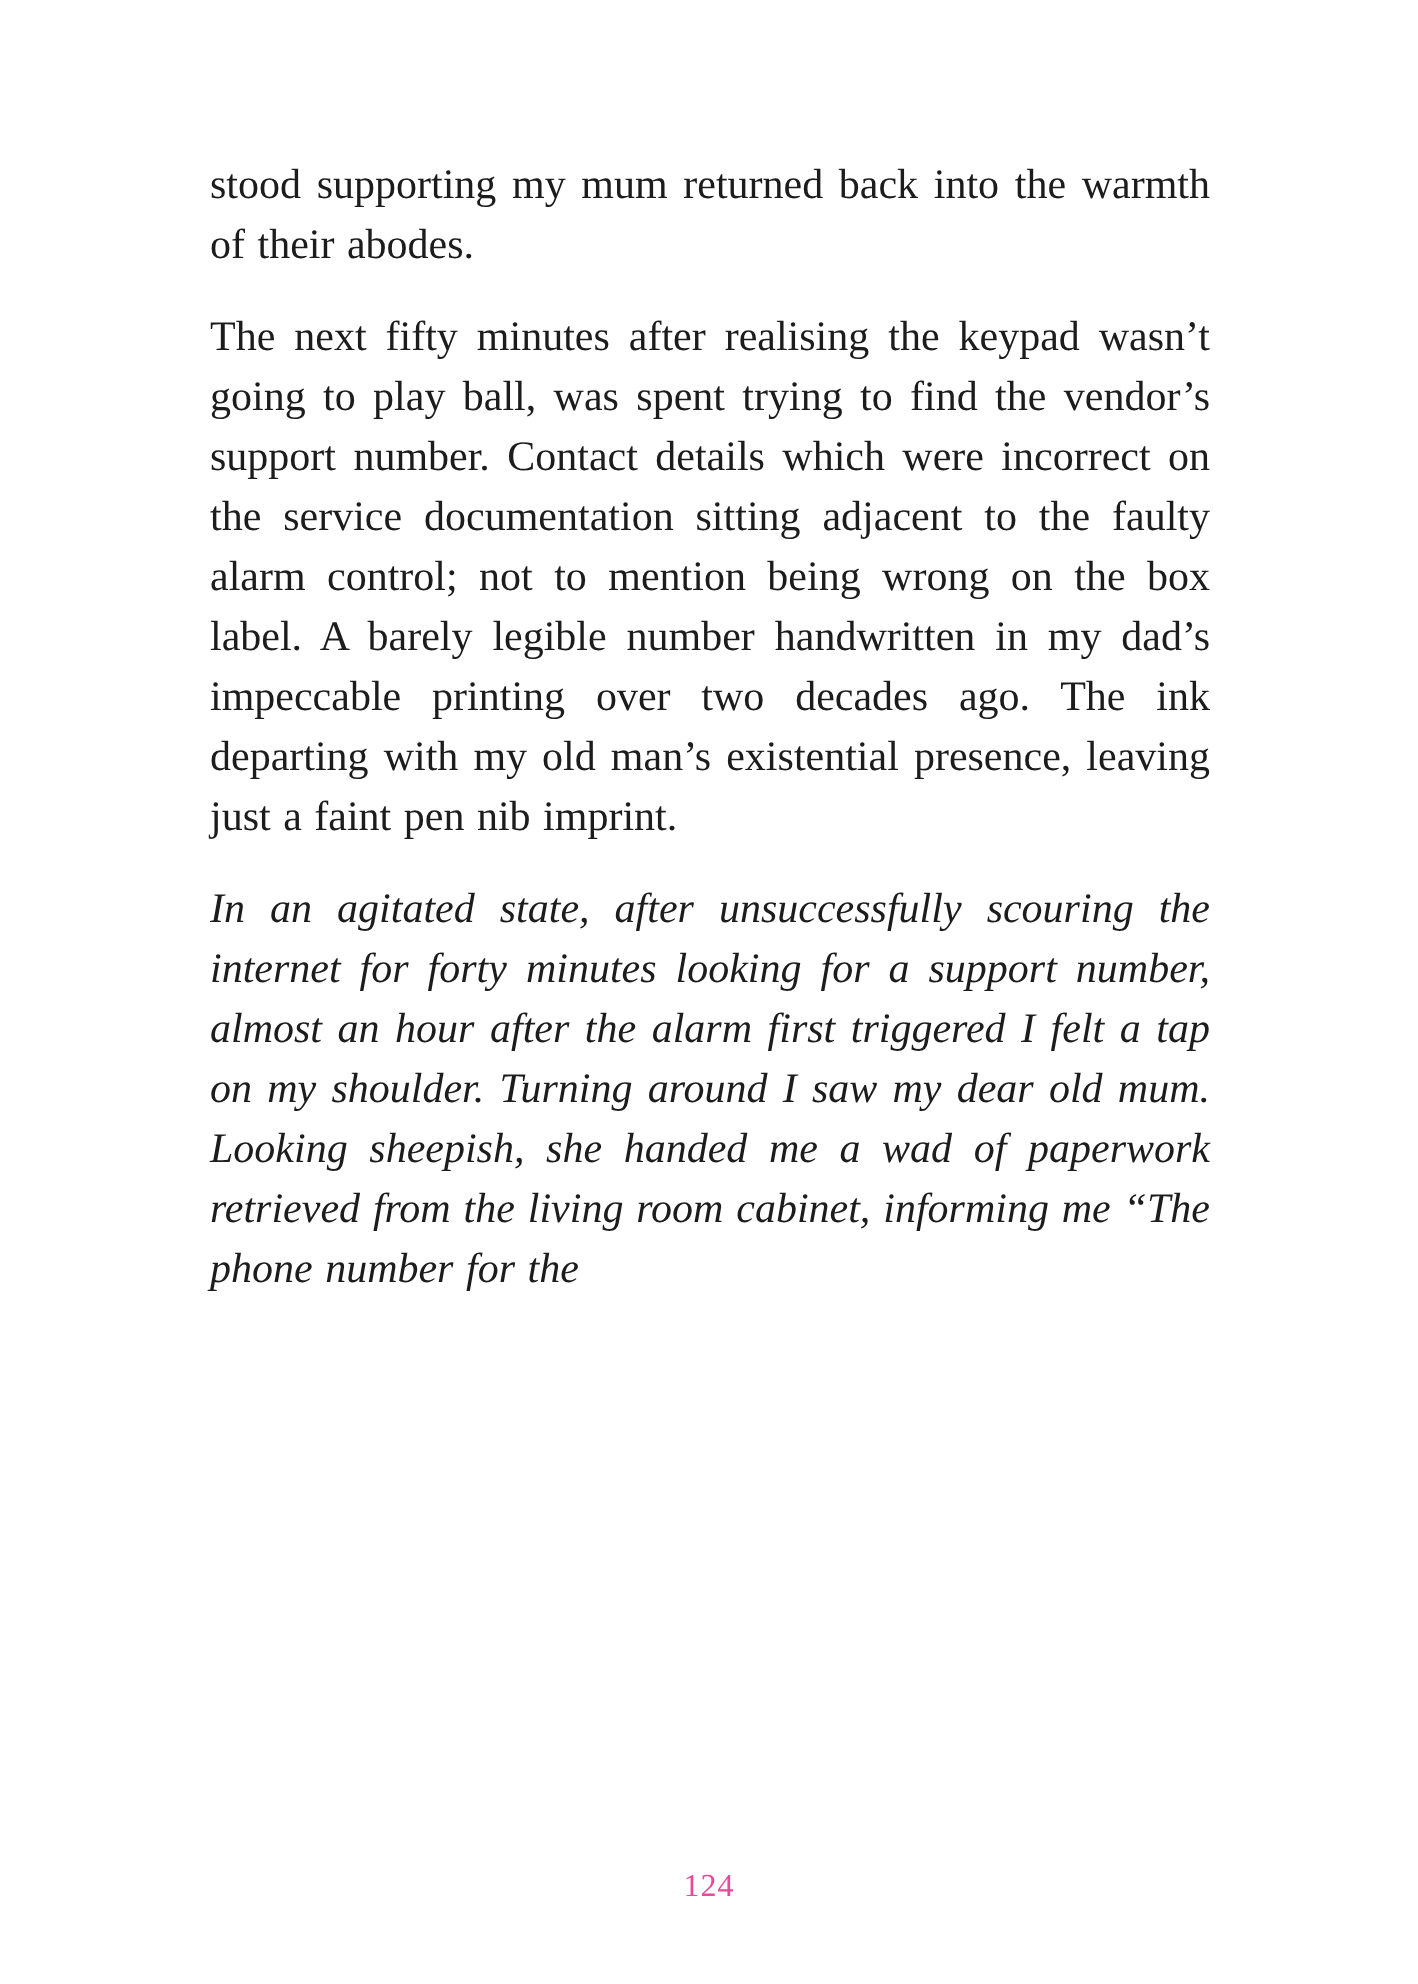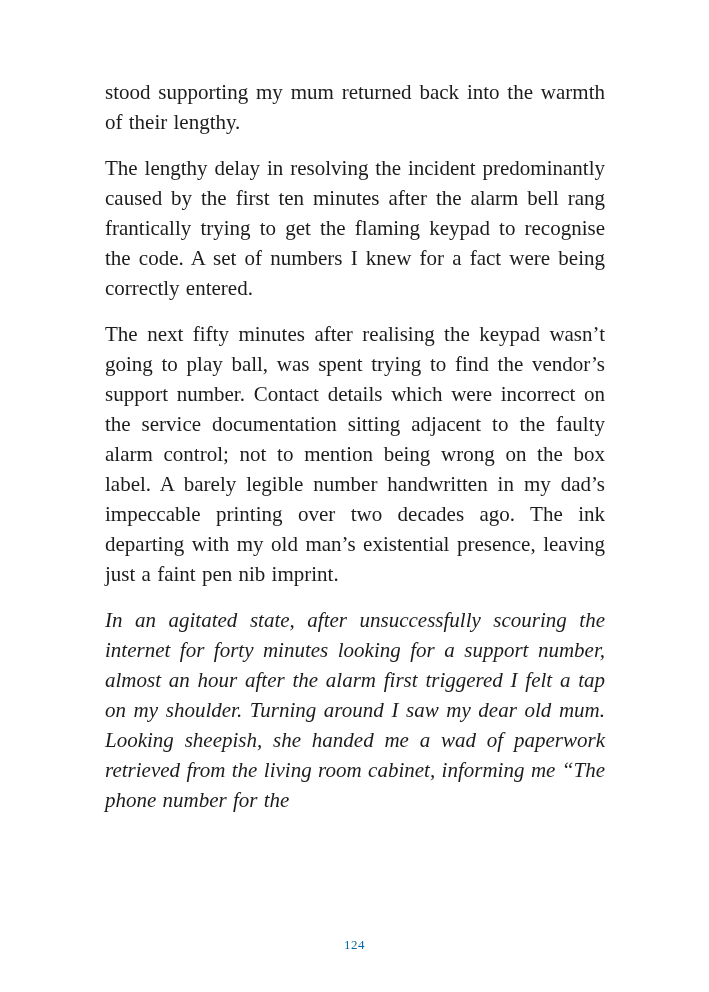--- a/index.html
+++ b/index.html
@@ -38,32 +38,31 @@
     font-style: italic;
   }
   .footer {
     position: absolute;
     left: 0;
     top: 935px;
     width: 100%;
     text-align: center;
   }
   .page-number {
-    font-size: 13px;
+    font-size: 16px;
     line-height: 16px;
-    color: #0369a1;
+    color: #ec4899;
     letter-spacing: 0.5px;
   }
 </style>
 </head>
 <body>
 
 <div class="page">
   <div class="content">
-    <p>stood supporting my mum returned back into the warmth of their lengthy.</p>
-    <p>The lengthy delay in resolving the incident predominantly caused by the first ten minutes after the alarm bell rang frantically trying to get the flaming keypad to recognise the code. A set of numbers I knew for a fact were being correctly entered.</p>
+    <p>stood supporting my mum returned back into the warmth of their abodes.</p>
     <p>The next fifty minutes after realising the keypad wasn’t going to play ball, was spent trying to find the vendor’s support number. Contact details which were incorrect on the service documentation sitting adjacent to the faulty alarm control; not to mention being wrong on the box label. A barely legible number handwritten in my dad’s impeccable printing over two decades ago. The ink departing with my old man’s existential presence, leaving just a faint pen nib imprint.</p>
     <p>In an agitated state, after unsuccessfully scouring the internet for forty minutes looking for a support number, almost an hour after the alarm first triggered I felt a tap on my shoulder. Turning around I saw my dear old mum. Looking sheepish, she handed me a wad of paperwork retrieved from the living room cabinet, informing me “The phone number for the</p>
   </div>
   <div class="footer">
     <span class="page-number">124</span>
   </div>
 </div>
 
 </body></html>

